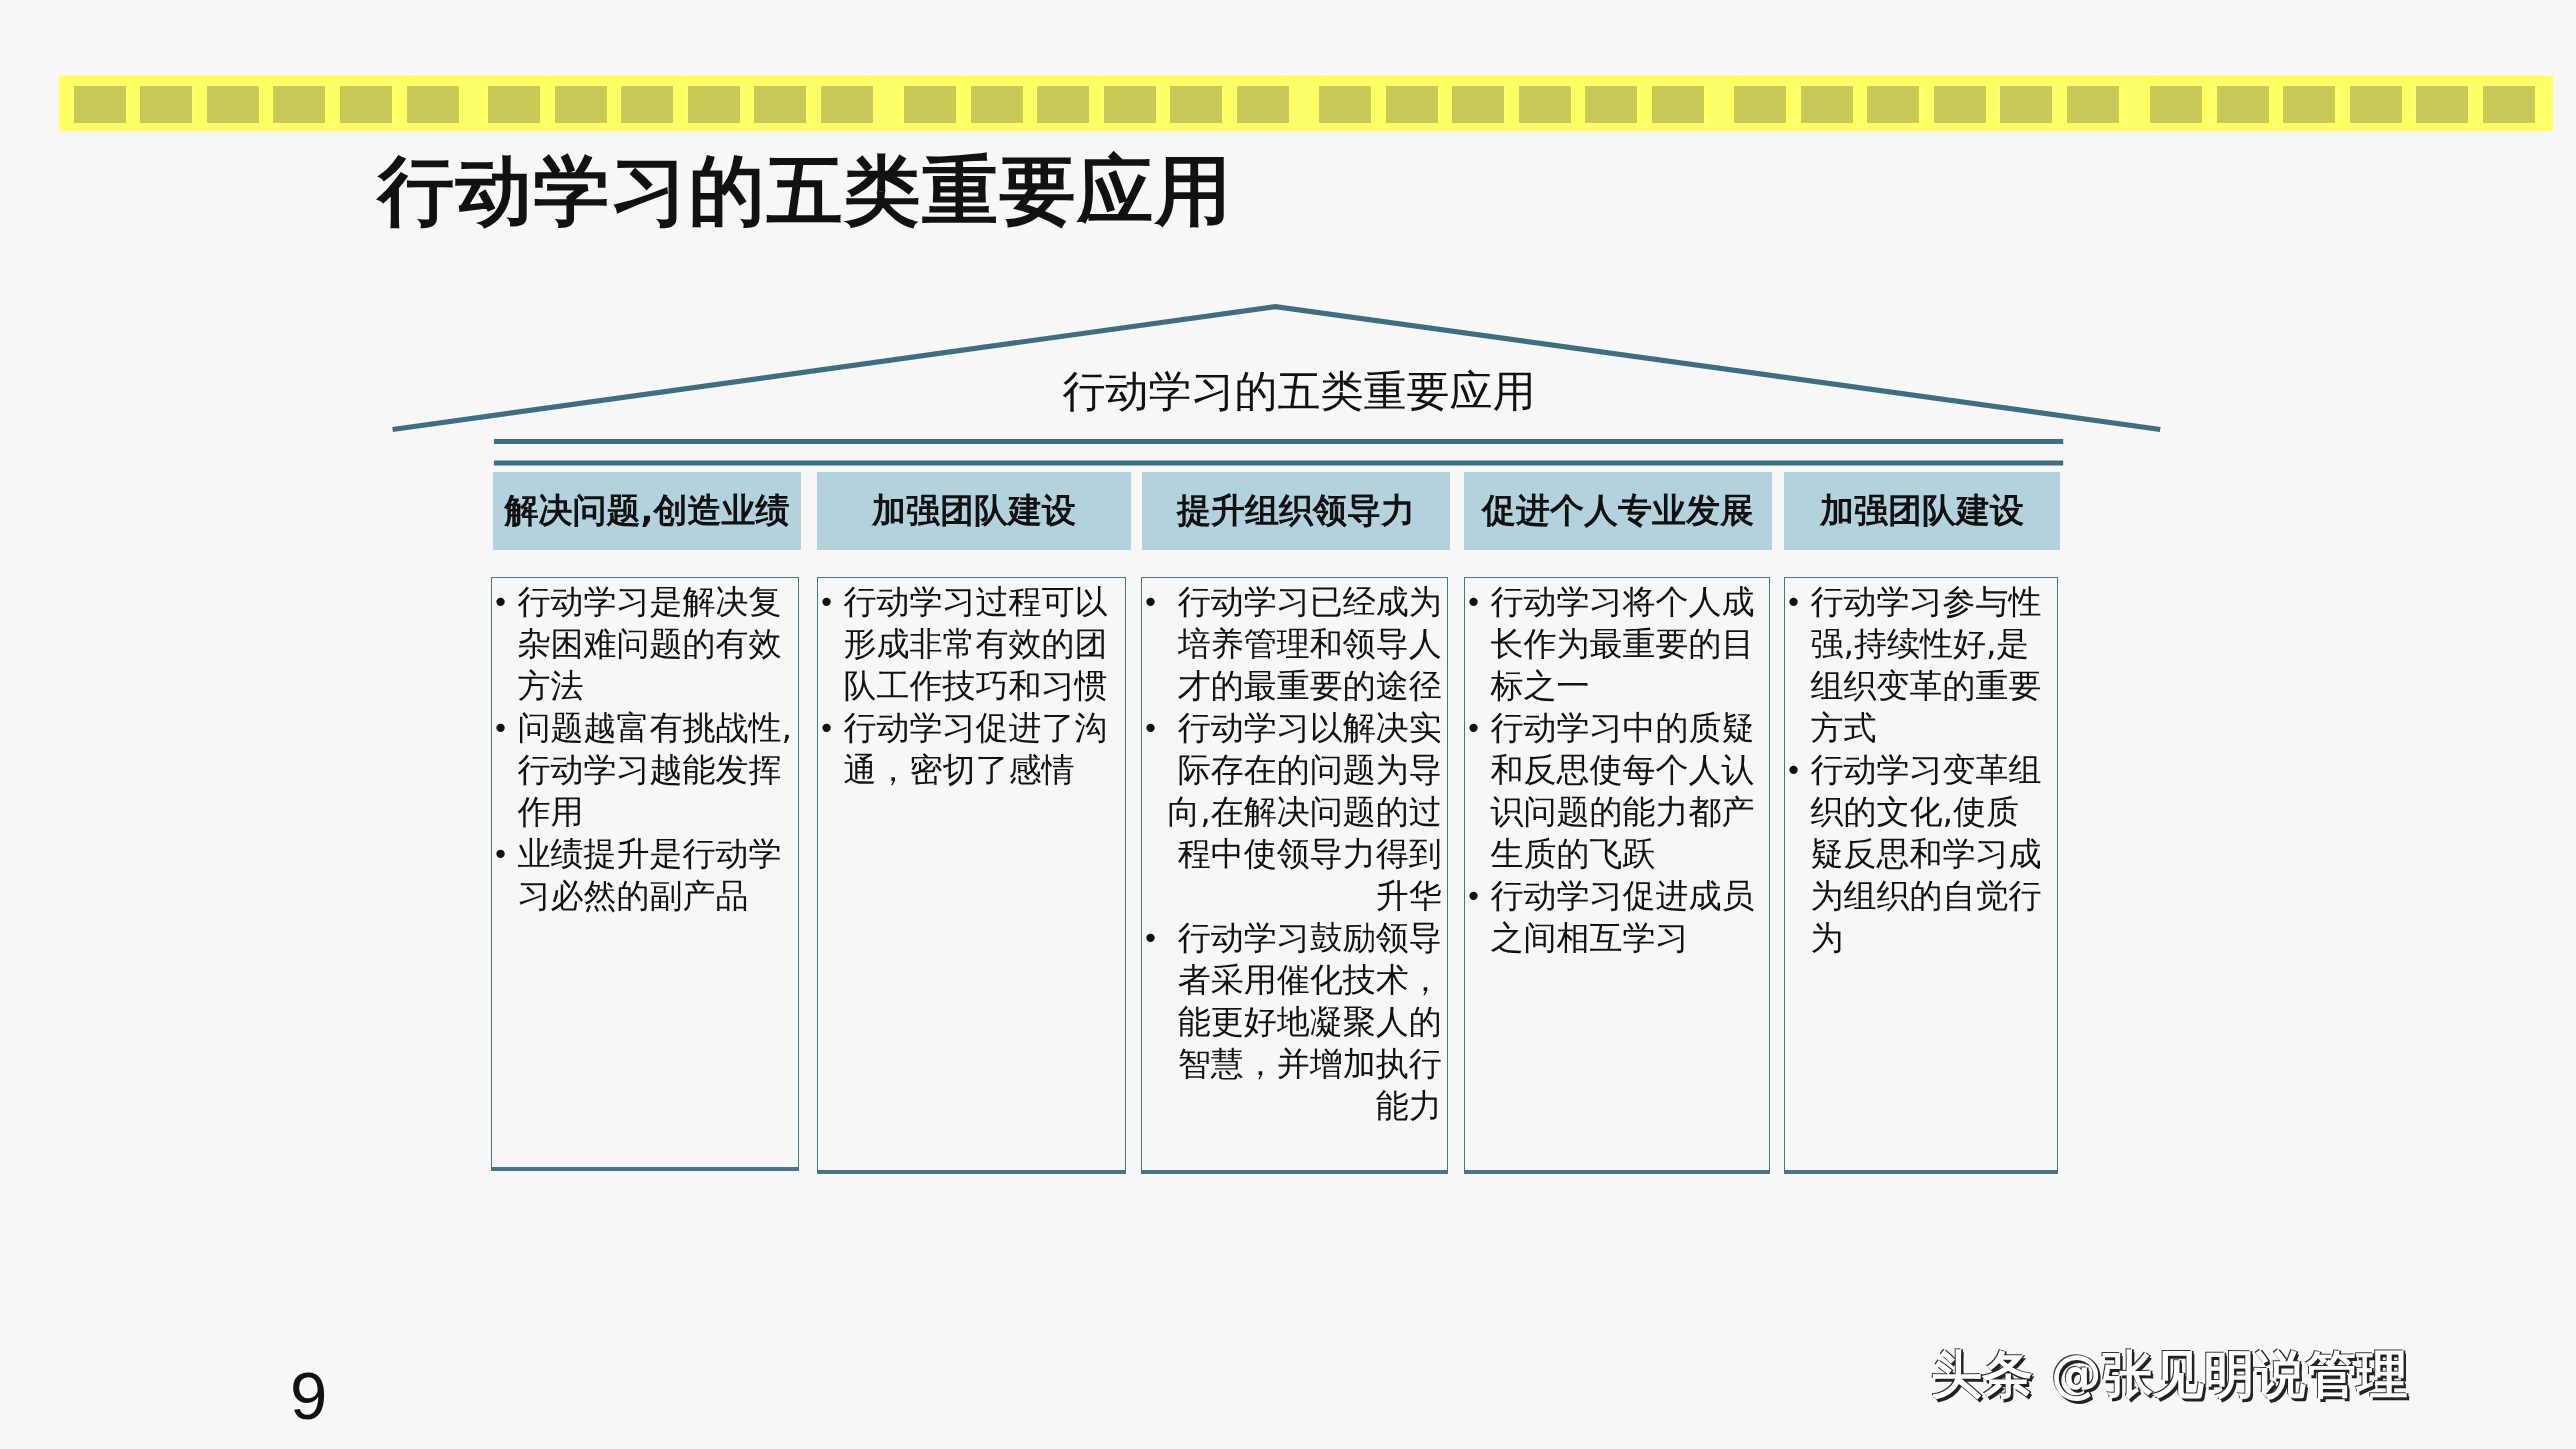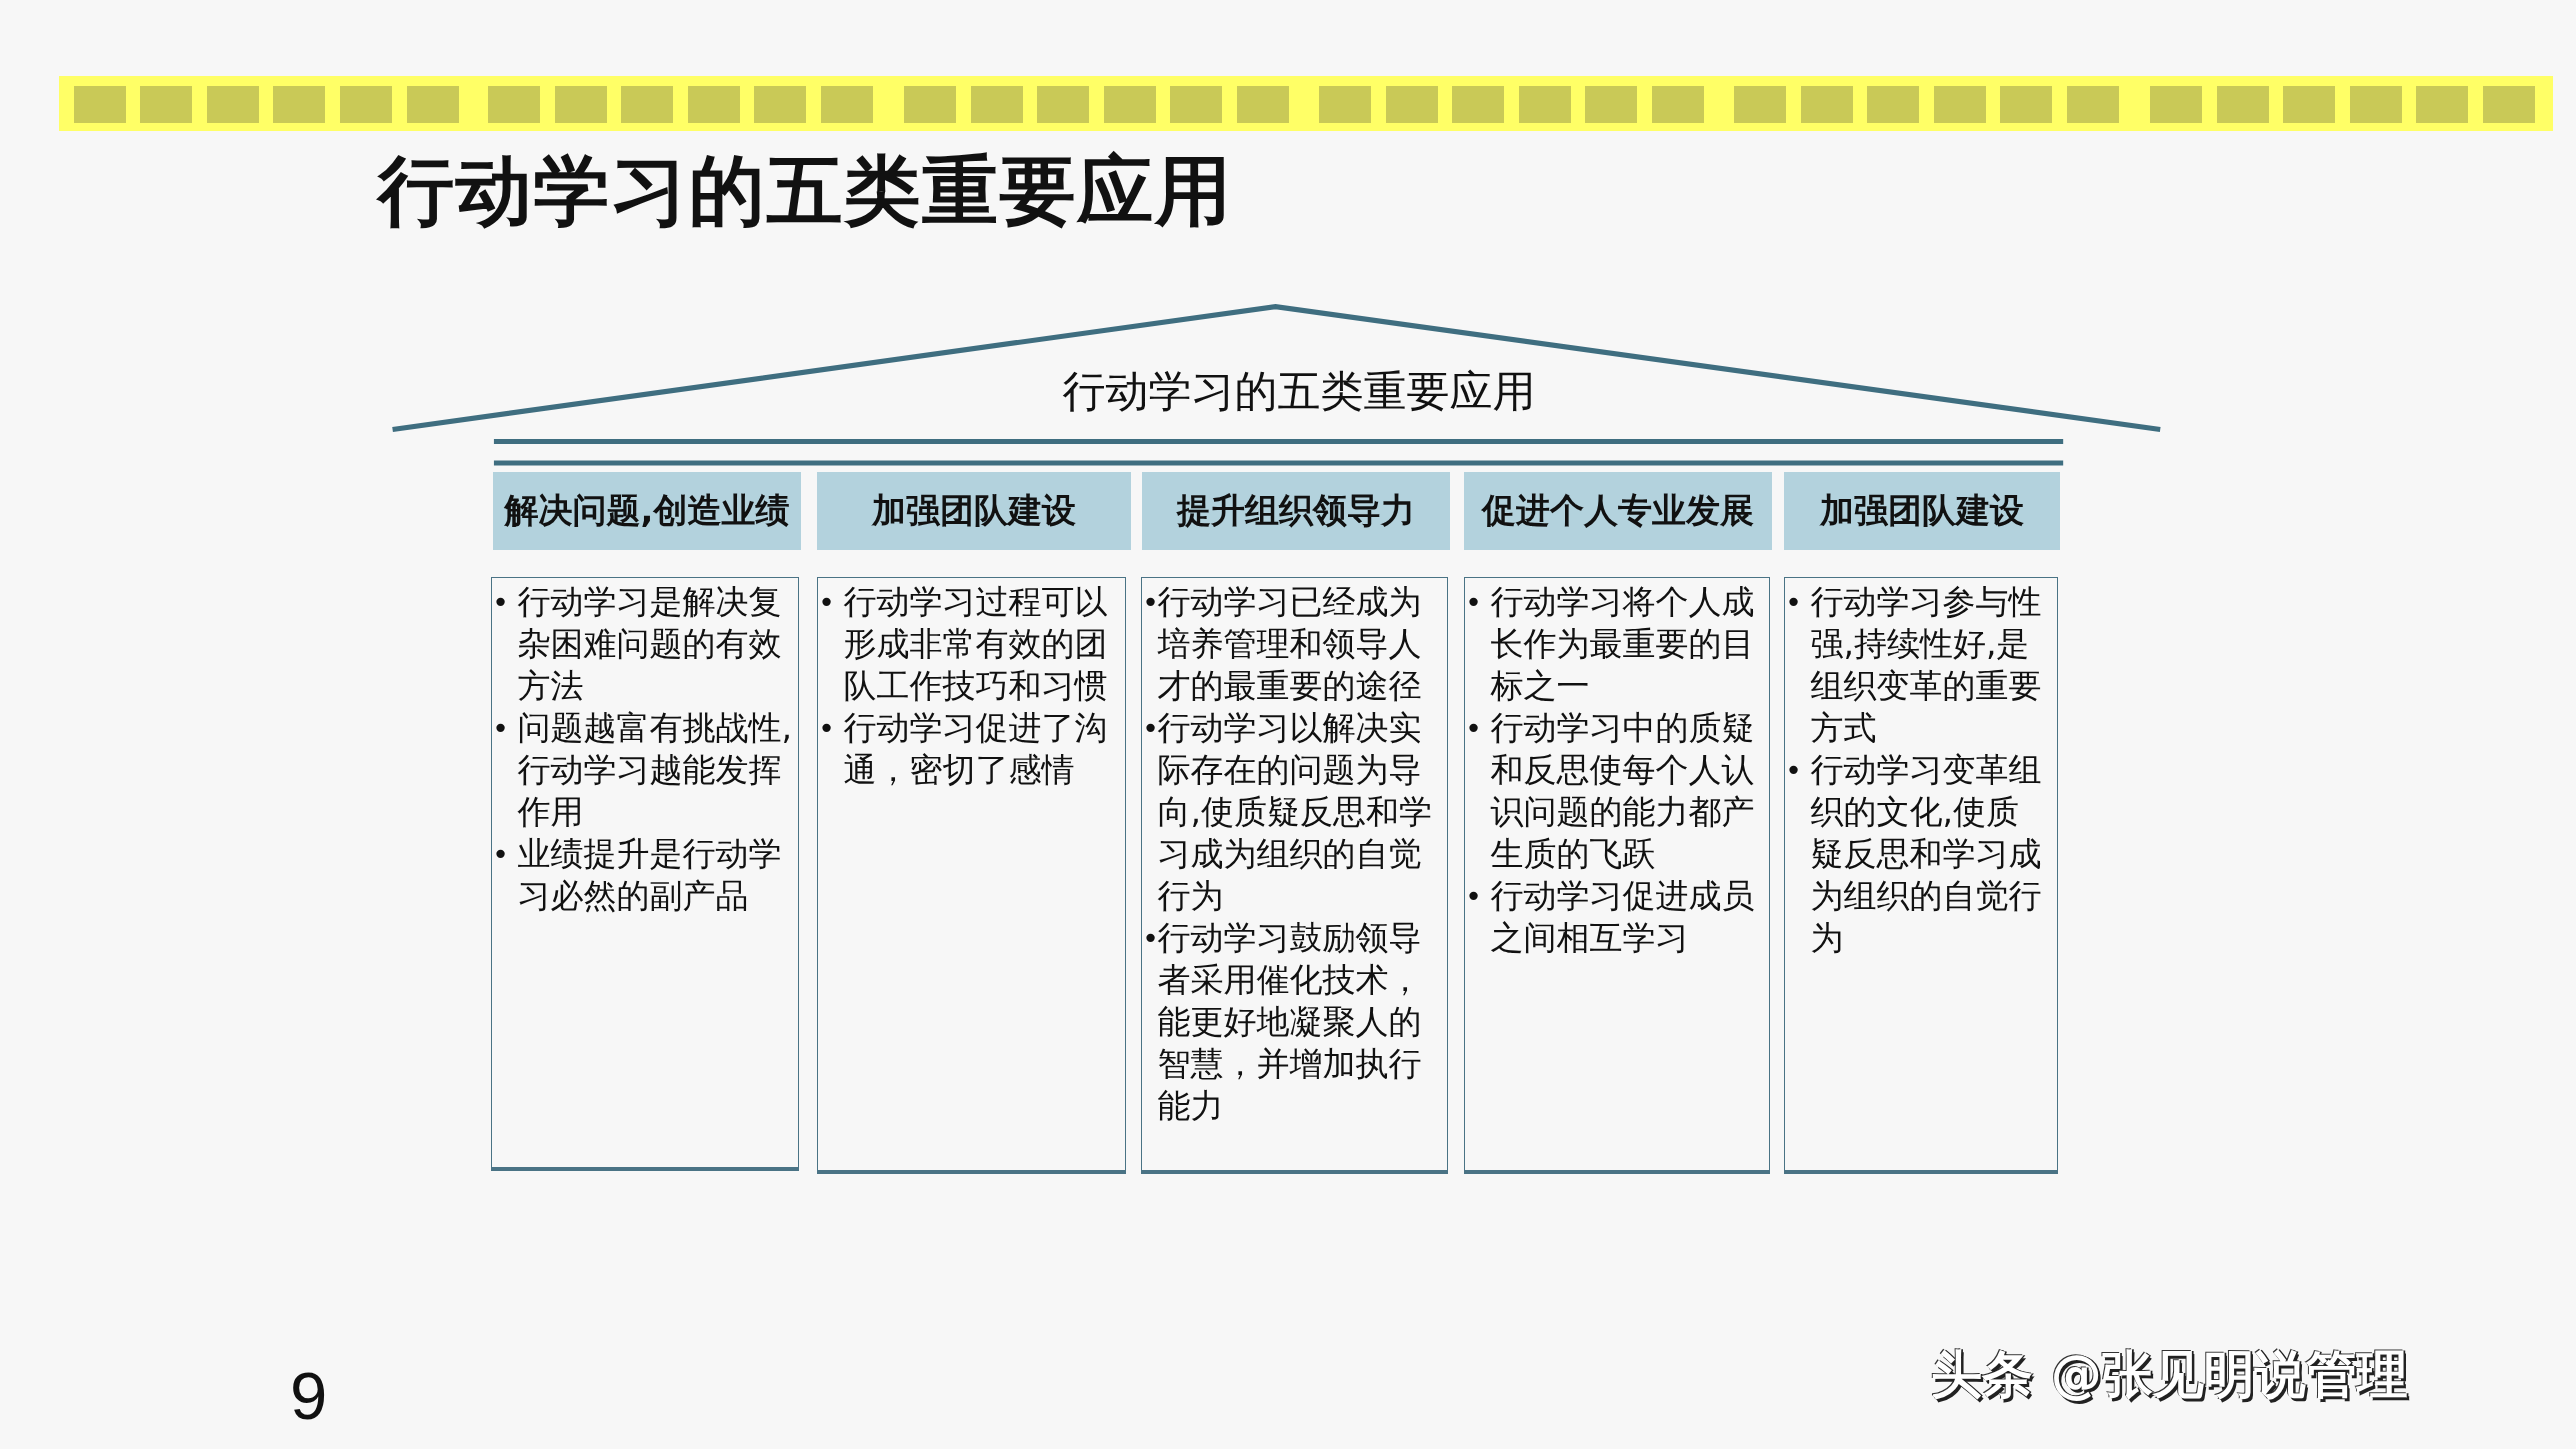--- a/index.html
+++ b/index.html
@@ -36,21 +36,21 @@
     border: 1.7px solid #4a7385; border-bottom-width: 4.3px;
     box-sizing: border-box; background: #f7f7f7;
     padding: 3.4px 5.2px 0 3.4px;
     font-size: 33px; line-height: 42px;
   }
   .body-box ul { list-style: none; margin: 0; padding: 0; }
   .body-box li { position: relative; padding-left: 22px; }
   .body-box li::before {
     content: "\2022"; position: absolute; left: -3.4px; top: 0; font-size: 29px;
   }
-  .body-box.tight li { padding-left: 12px; }
+  .body-box.tight li { padding-left: 12px; text-align: right; }
   .body-box.tight li::before { left: -3.4px; }
   .page-num {
     position: absolute; left: 290px; top: 1357px; font-size: 67px; line-height: 77px;
     font-family: "Liberation Sans", sans-serif;
   }
   .watermark {
     position: absolute; left: 1931px; top: 1336px; font-size: 51px; line-height: 77px;
     color: #ffffff; font-weight: bold; white-space: nowrap;
     text-shadow: 2.6px 2.6px 0 #222, -0.9px -0.9px 0 #333, 1.7px 0 0 #222;
   }
@@ -133,21 +133,21 @@
 </div>
 <div class="body-box" style="left:817px;width:309px;height:597px">
   <ul>
     <li>行动学习过程可以形成非常有效的团队工作技巧和习惯</li>
     <li>行动学习促进了沟通，密切了感情</li>
   </ul>
 </div>
 <div class="body-box tight" style="left:1141px;width:307px;height:597px">
   <ul>
     <li>行动学习已经成为培养管理和领导人才的最重要的途径</li>
-    <li>行动学习以解决实际存在的问题为导向,使质疑反思和学习成为组织的自觉行为</li>
+    <li>行动学习以解决实际存在的问题为导向,在解决问题的过程中使领导力得到升华</li>
     <li>行动学习鼓励领导者采用催化技术，能更好地凝聚人的智慧，并增加执行能力</li>
   </ul>
 </div>
 <div class="body-box" style="left:1464px;width:306px;height:597px">
   <ul>
     <li>行动学习将个人成长作为最重要的目标之一</li>
     <li>行动学习中的质疑和反思使每个人认识问题的能力都产生质的飞跃</li>
     <li>行动学习促进成员之间相互学习</li>
   </ul>
 </div>

